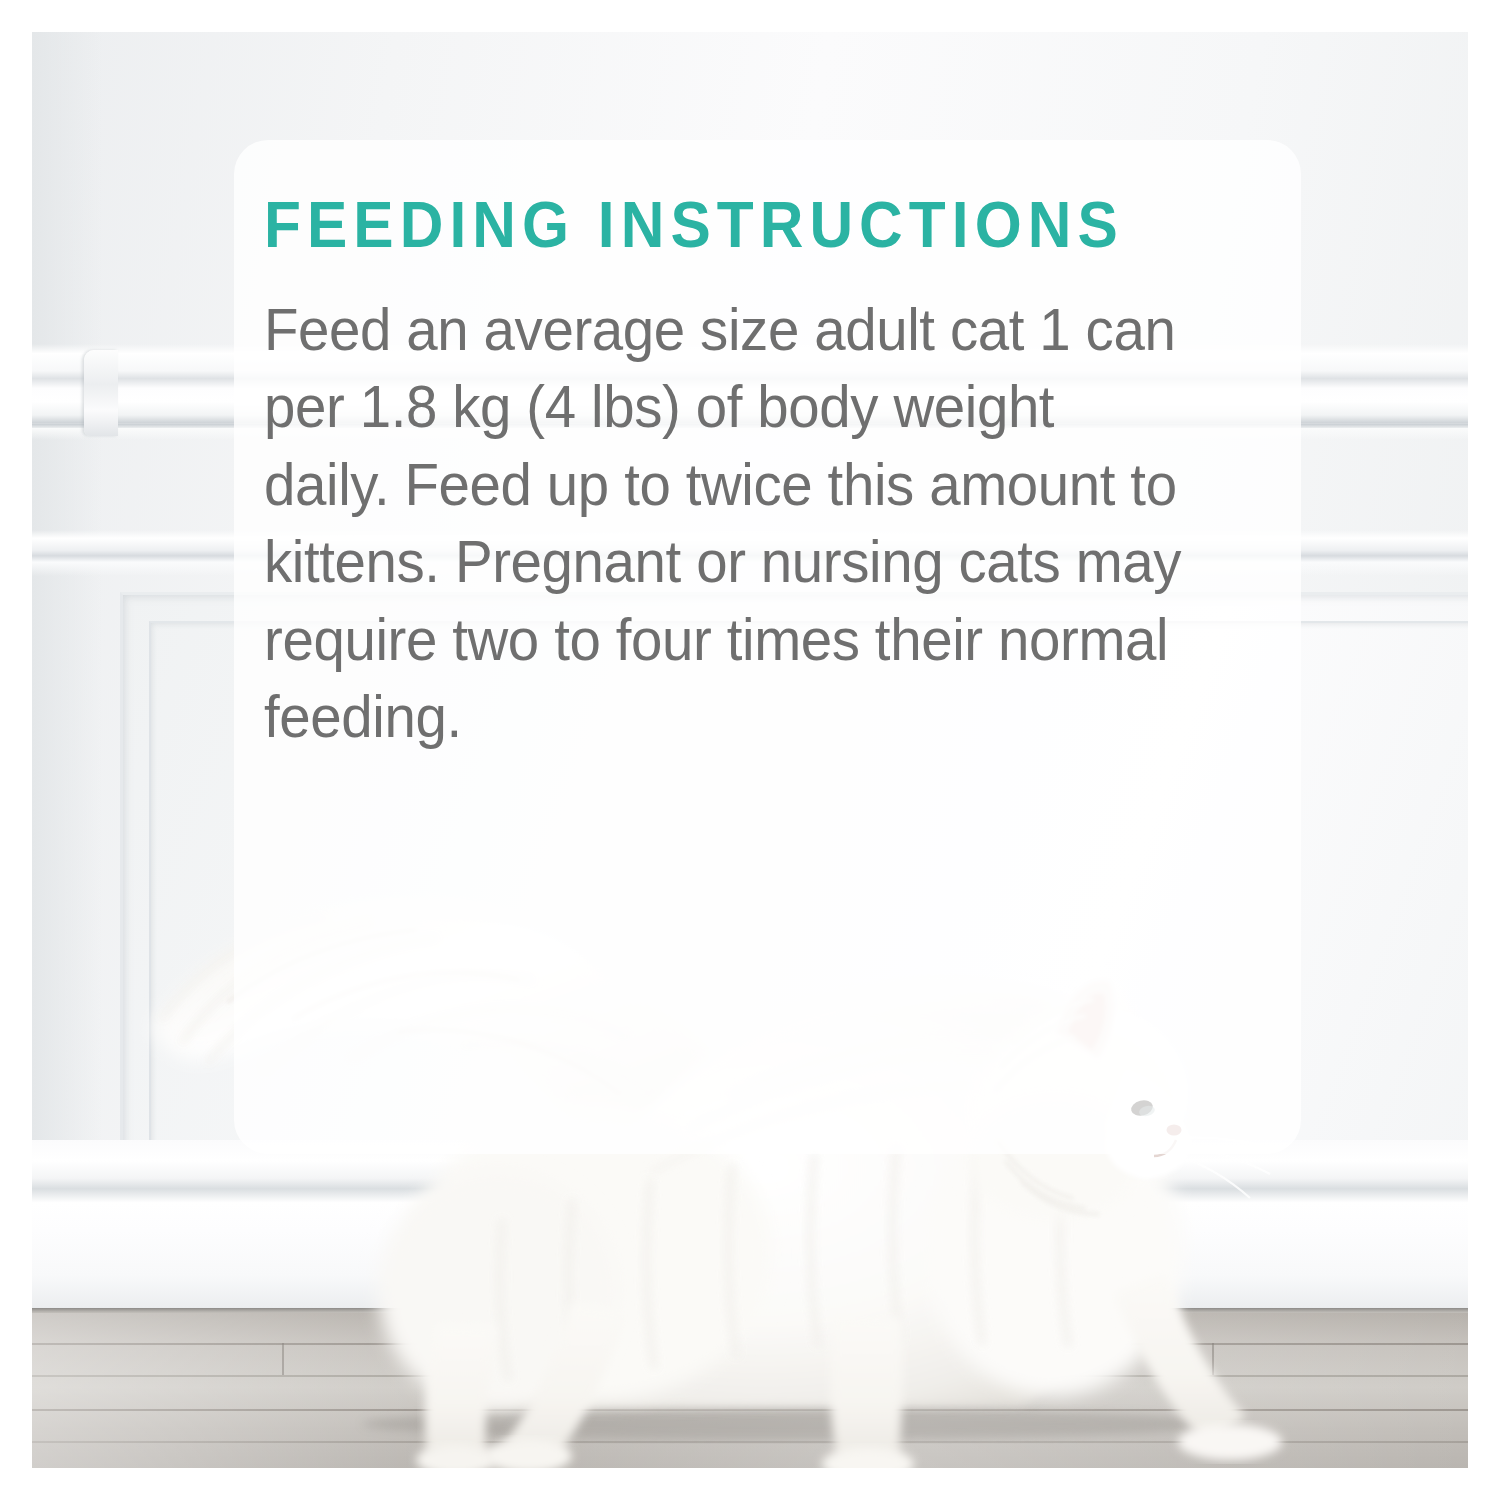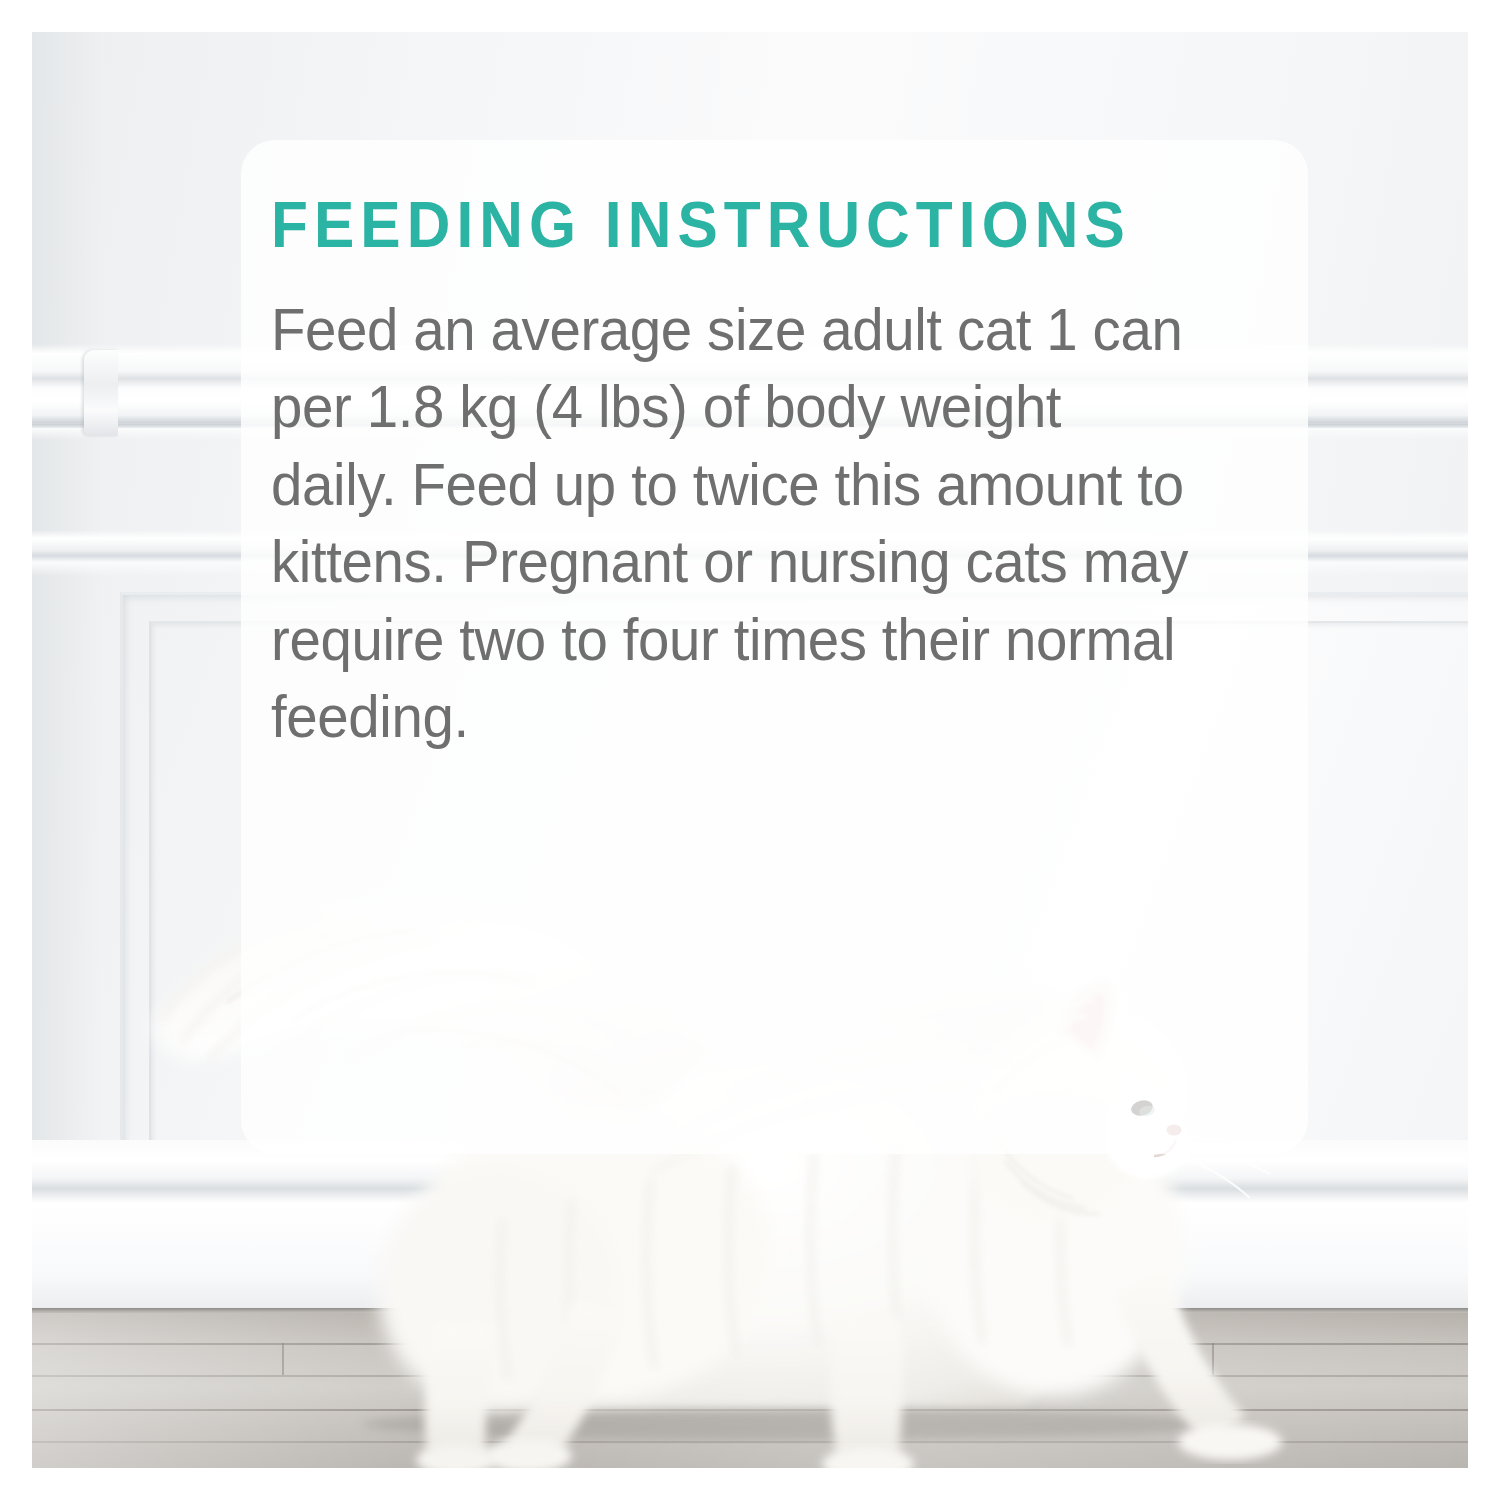--- a/index.html
+++ b/index.html
@@ -194,21 +194,21 @@
     left: 0;
     top: 0;
     width: 1436px;
     height: 1436px;
     pointer-events: none;
   }
 
   
   #info-card {
     position: absolute;
-    left: 209px;
+    left: 202px;
     top: 108px;
     width: 1067px;
     height: 1014px;
     background: rgba(255,255,255,.80);
     border-radius: 34px;
     box-sizing: border-box;
     padding: 52px 56px 0 30px;
   }
 
   #card-title {

